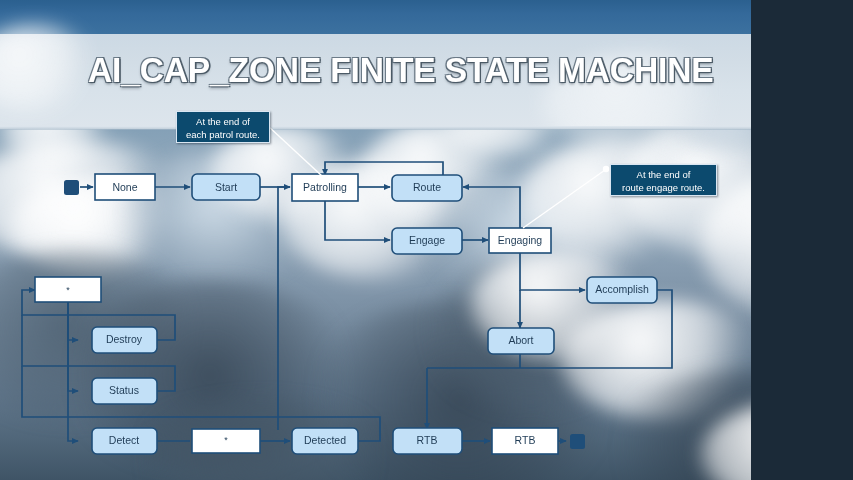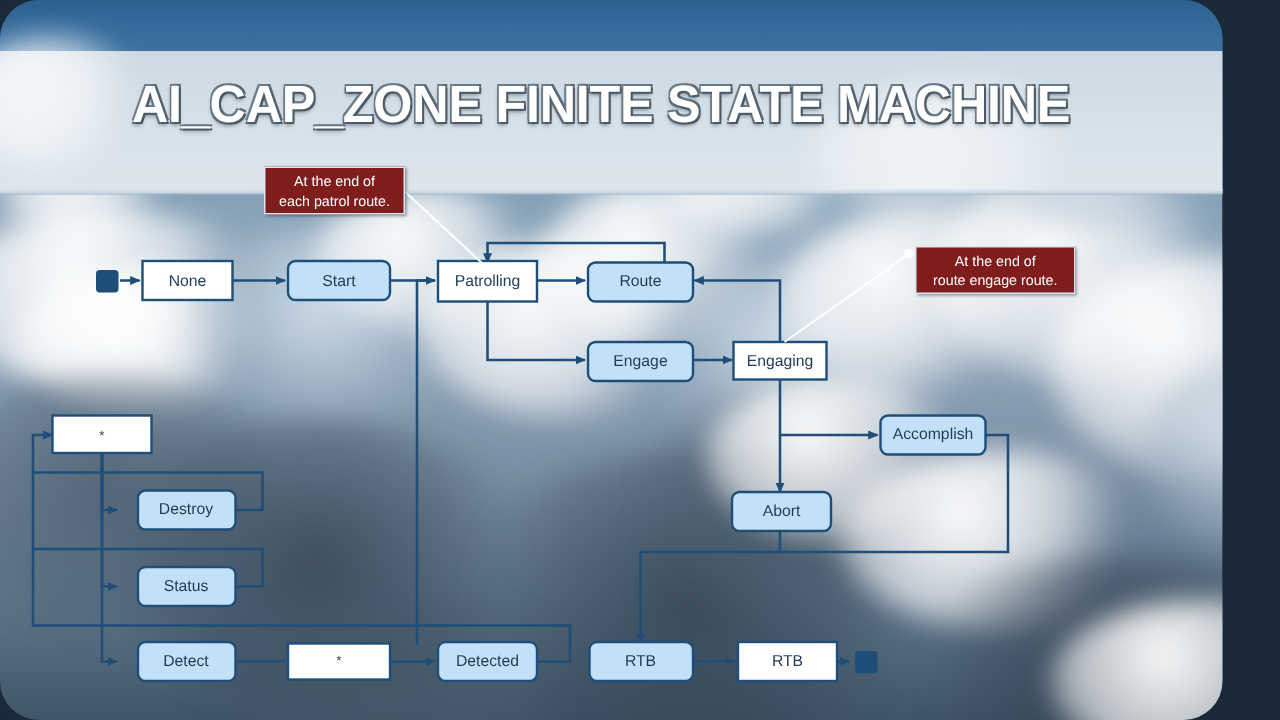--- a/index.html
+++ b/index.html
@@ -1,19 +1,18 @@
 <!DOCTYPE html>
 <html><head>
 <meta charset="utf-8">
 <style>
   html,body{margin:0;padding:0;background:#1b2a38;}
   #stage{
-    position:relative;width:815px;height:480px;overflow:hidden;
+    position:relative;width:751px;height:480px;overflow:hidden;
     font-family:"Liberation Sans", sans-serif;
-    border-radius:26px;
   }
 
   
   .bg-base{
     position:absolute;inset:0;
     background:
       linear-gradient(180deg,#2e6496 0%,#3a6f9f 5%,#4d7fa8 8%,#6d92ae 14%,#7d9cb4 22%,
                       #8fa7bb 34%,#93a9bc 46%,#8499ad 58%,#74899d 70%,#62788d 82%,#4f6578 92%,#3f5466 100%);
   }
   .cl{position:absolute;border-radius:50%;filter:blur(9px);}
@@ -43,21 +42,21 @@
     font-family:"Liberation Sans", sans-serif;
     transform:scaleX(.96);transform-origin:left top;
     color:#ffffff;white-space:nowrap;
     text-shadow:
       1.4px 1.4px 0 #4b5a66, -1.1px -1.1px 0 #6c7b88, 1.4px -1.1px 0 #5d6c79,
       -1.1px 1.4px 0 #5d6c79, 0 2px 3px rgba(40,52,64,.55);
   }
 
   
   .callout{
-    position:absolute;background:#7f1d1d;border:1px solid #d9e6f2;
+    position:absolute;background:#0c4a6e;border:1px solid #d9e6f2;
     color:#ffffff;font-size:9.5px;line-height:12.5px;text-align:center;
     padding:4px 6px;box-sizing:border-box;
     box-shadow:1px 1px 2px rgba(10,25,40,.45);
   }
 
   
   svg.diagram{position:absolute;left:0;top:0;width:853px;height:480px;overflow:visible;}
   .node-rect{stroke:#1f4e79;stroke-width:1.6;}
   .fill-white{fill:#ffffff;}
   .fill-blue{fill:#c2e0f7;}

